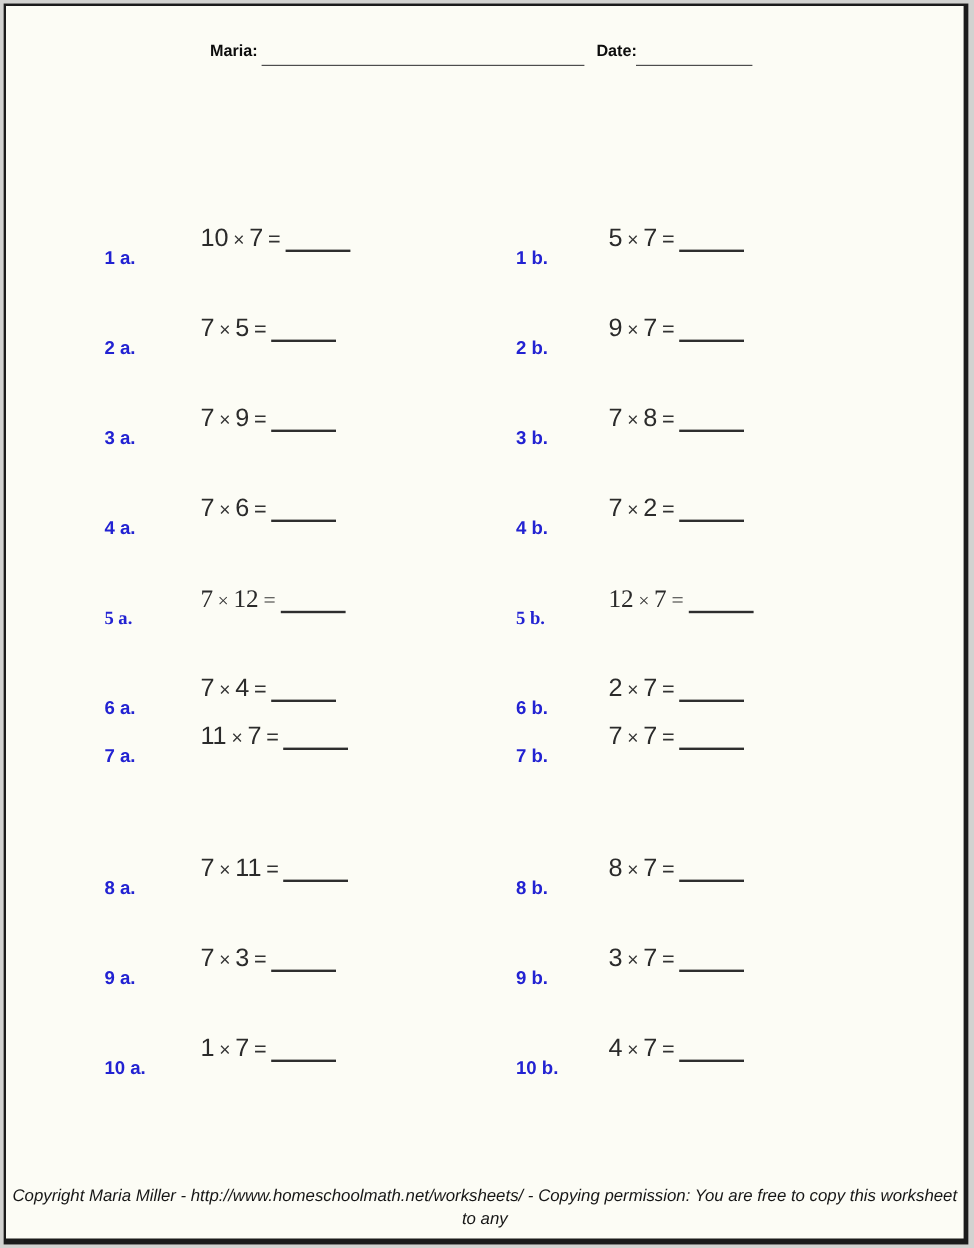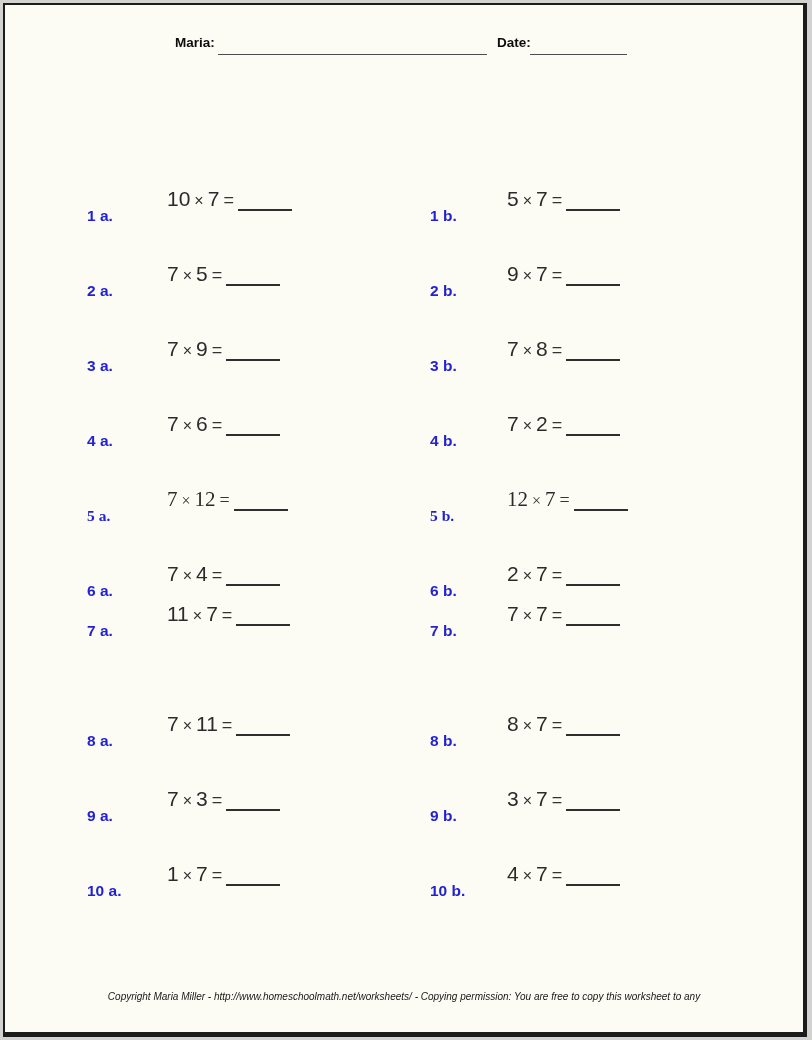--- a/index.html
+++ b/index.html
@@ -64,21 +64,21 @@
     display: inline-block;
     width: 54px; height: 0;
     border-bottom: 2px solid #2e2e2e;
     transform: translateY(5px);
   }
   
   .footer {
     position: absolute; left: 0; top: 982px; width: 100%;
     text-align: center;
     font-style: italic;
-    font-size: 10px; line-height: 19px;
+    font-size: 14px; line-height: 19px;
     color: #161616;
   }
 </style>
 </head>
 <body>
 
 <div class="sheet">
 
   <span class="hdr-label hdr-name-label">Maria:</span>
   <span class="hdr-line hdr-name-line"></span>

